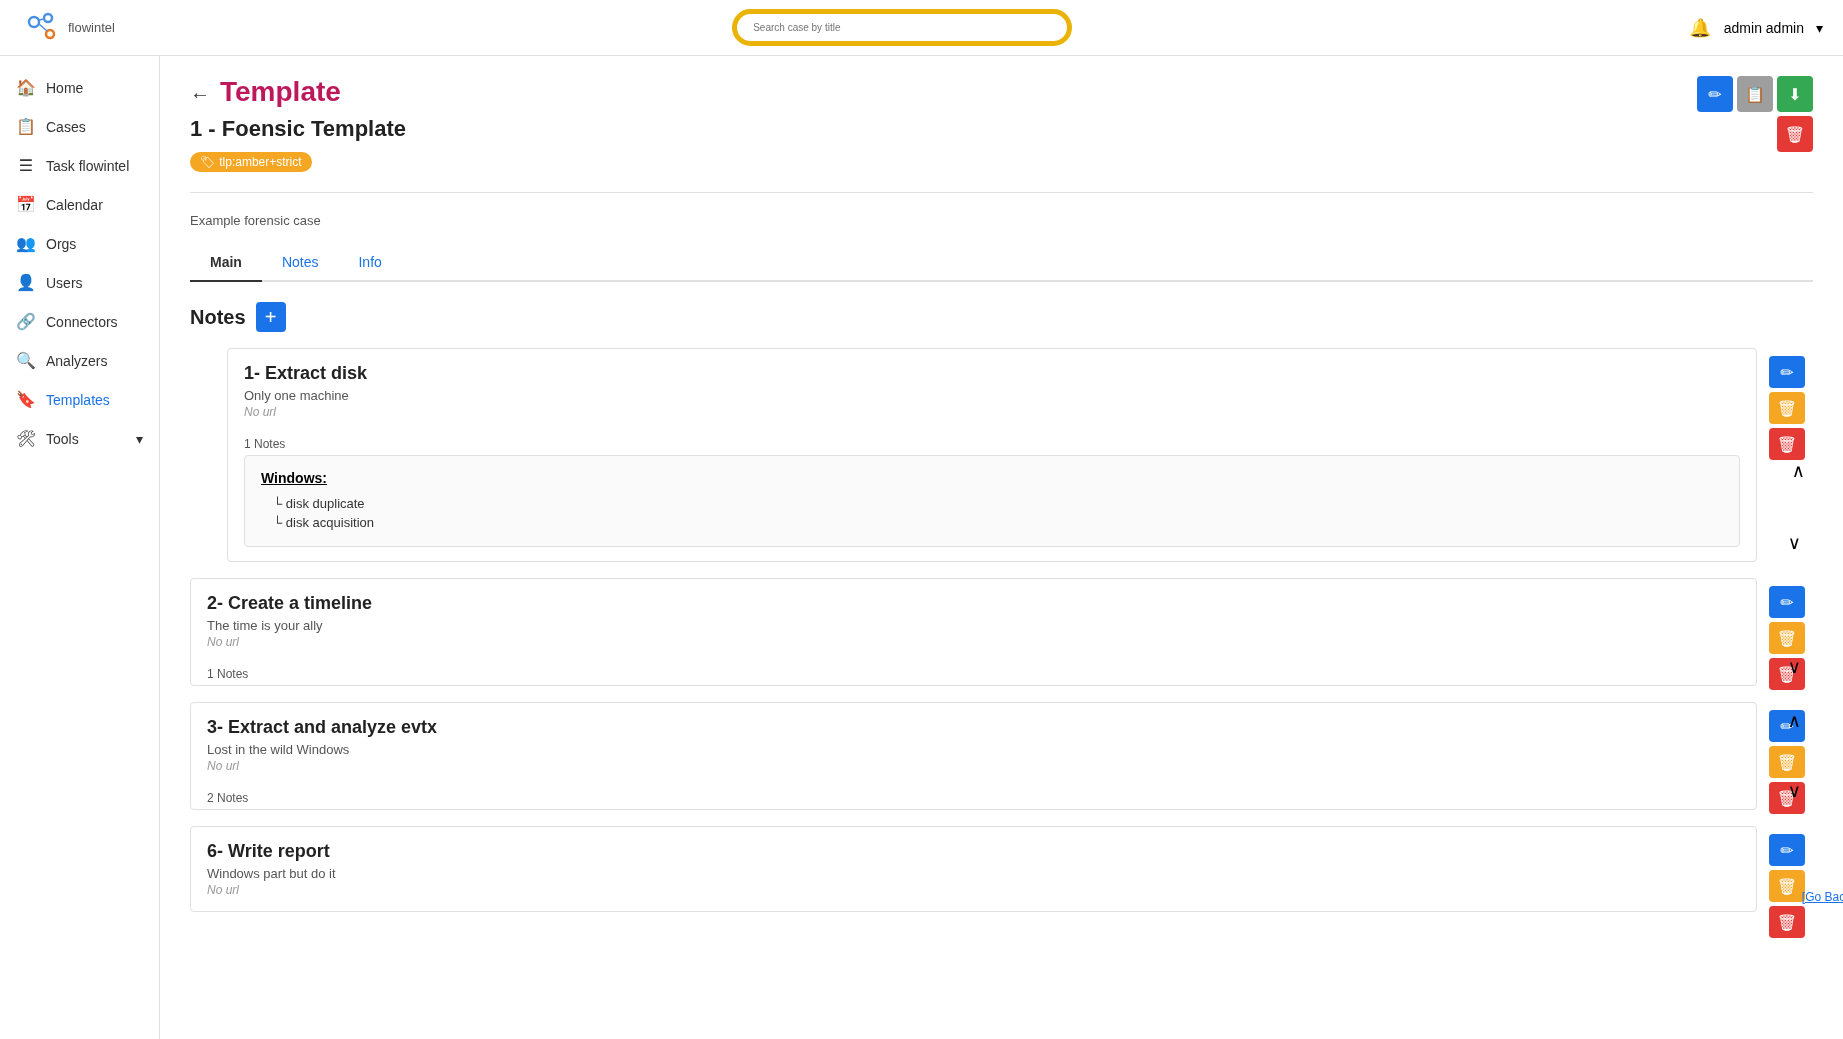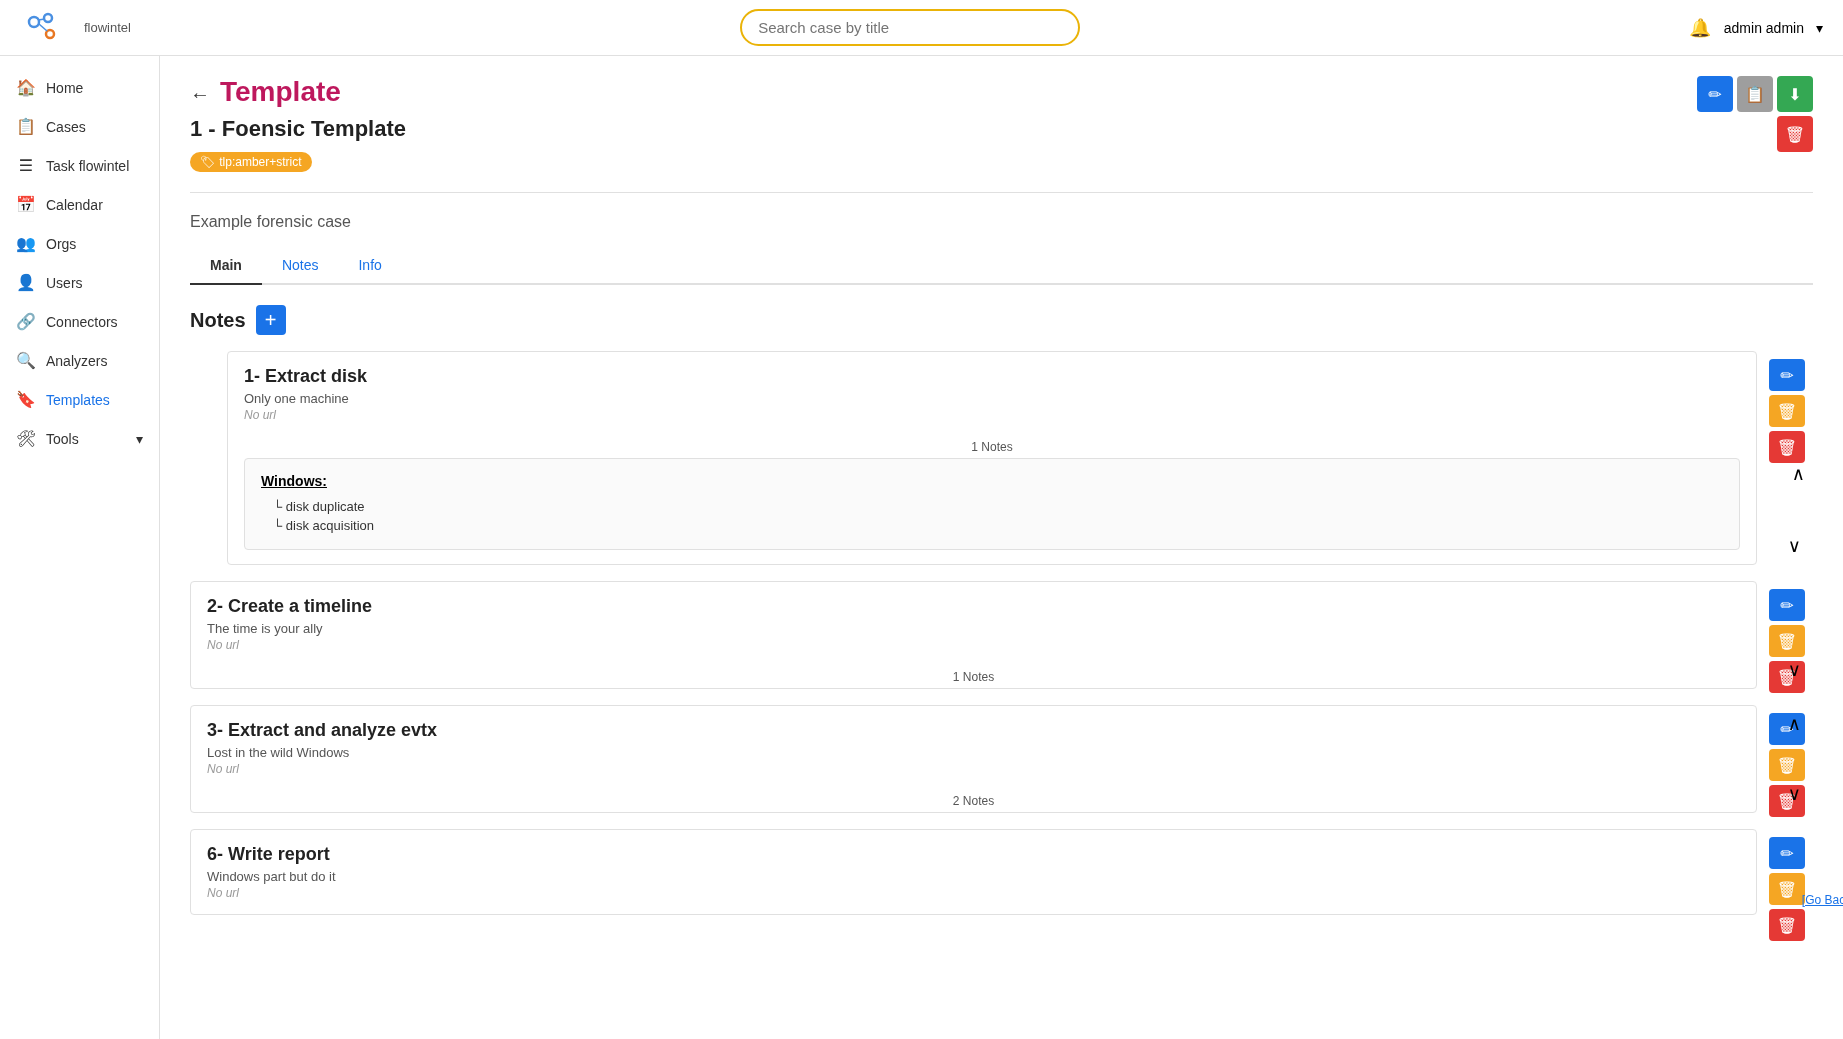--- a/index.html
+++ b/index.html
@@ -13,32 +13,32 @@
       display: flex;
       align-items: center;
       justify-content: space-between;
       padding: 0 20px;
       flex-shrink: 0;
       z-index: 10;
     }
     .topbar-logo {
       display: flex;
       align-items: center;
-      gap: 24px;
+      gap: 8px;
     }
     .logo-icon {
       width: 40px;
       height: 40px;
     }
     .topbar-search input {
       width: 340px;
       padding: 8px 16px;
-      border: 2px solid #eab308;
+      border: 5px solid #eab308;
       border-radius: 20px;
-      font-size: 15px;
+      font-size: 10px;
       outline: none;
     }
     .topbar-user {
       display: flex;
       align-items: center;
       gap: 12px;
       font-size: 14px;
     }
     .bell-icon { font-size: 18px; cursor: pointer; }
 
@@ -97,21 +97,21 @@
       align-items: center;
       background: #f5a623;
       color: #fff;
       border-radius: 12px;
       padding: 3px 10px;
       font-size: 12px;
       margin-bottom: 12px;
     }
     .tag-icon { margin-right: 4px; }
 
-    .description { color: #555; font-size: 16px; margin-bottom: 16px; margin-top: 20px; }
+    .description { color: #555; font-size: 13px; margin-bottom: 16px; margin-top: 20px; }
 
     
     .top-actions {
       position: absolute;
       top: 20px;
       right: 30px;
       display: flex;
       flex-direction: column;
       gap: 4px;
       align-items: flex-end;
@@ -188,21 +188,21 @@
       position: relative;
       background: #fff;
     }
     .task-card-header {
       padding: 14px 60px 14px 16px;
     }
     .task-title { font-size: 18px; font-weight: 600; color: #222; margin-bottom: 4px; }
     .task-desc { font-size: 13px; color: #555; margin-bottom: 2px; }
     .task-url { font-size: 12px; color: #999; font-style: italic; }
     .task-notes-count {
-      text-align: center;
+      text-align: left;
       padding: 4px 16px;
       font-size: 12px;
       color: #555;
     }
     .task-wrapper {
       position: relative;
       margin-bottom: 16px;
     }
 
     

